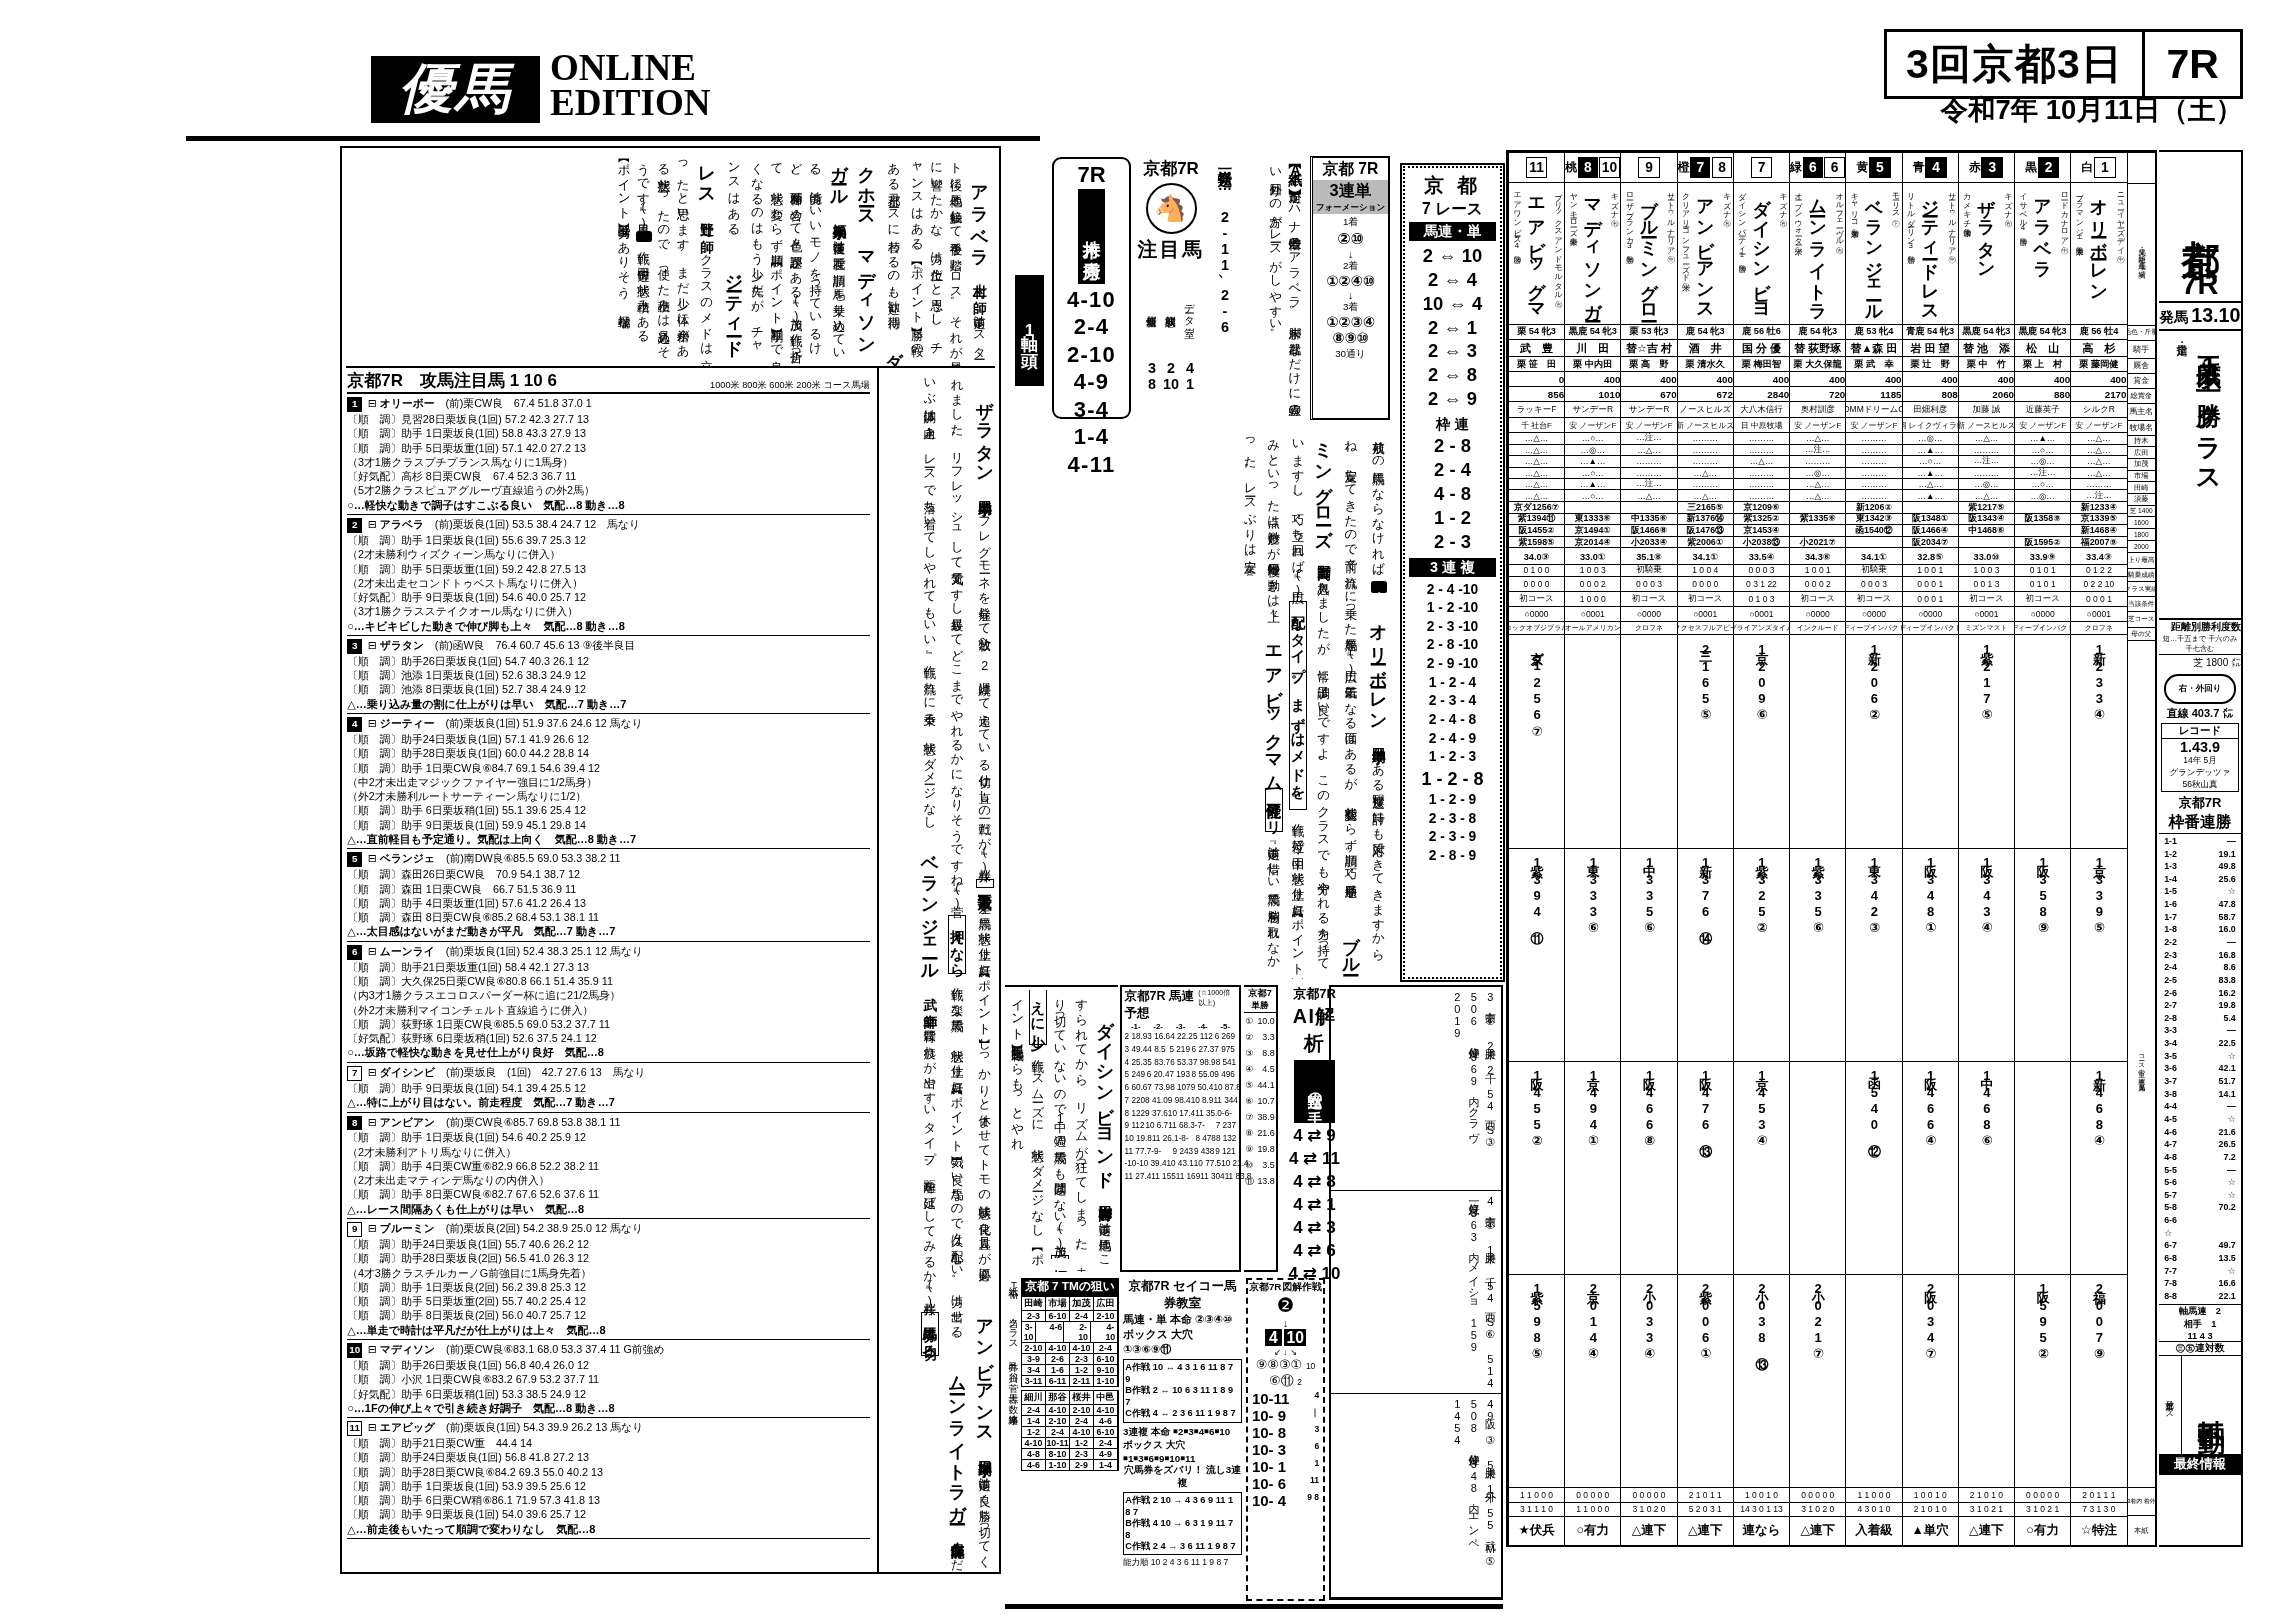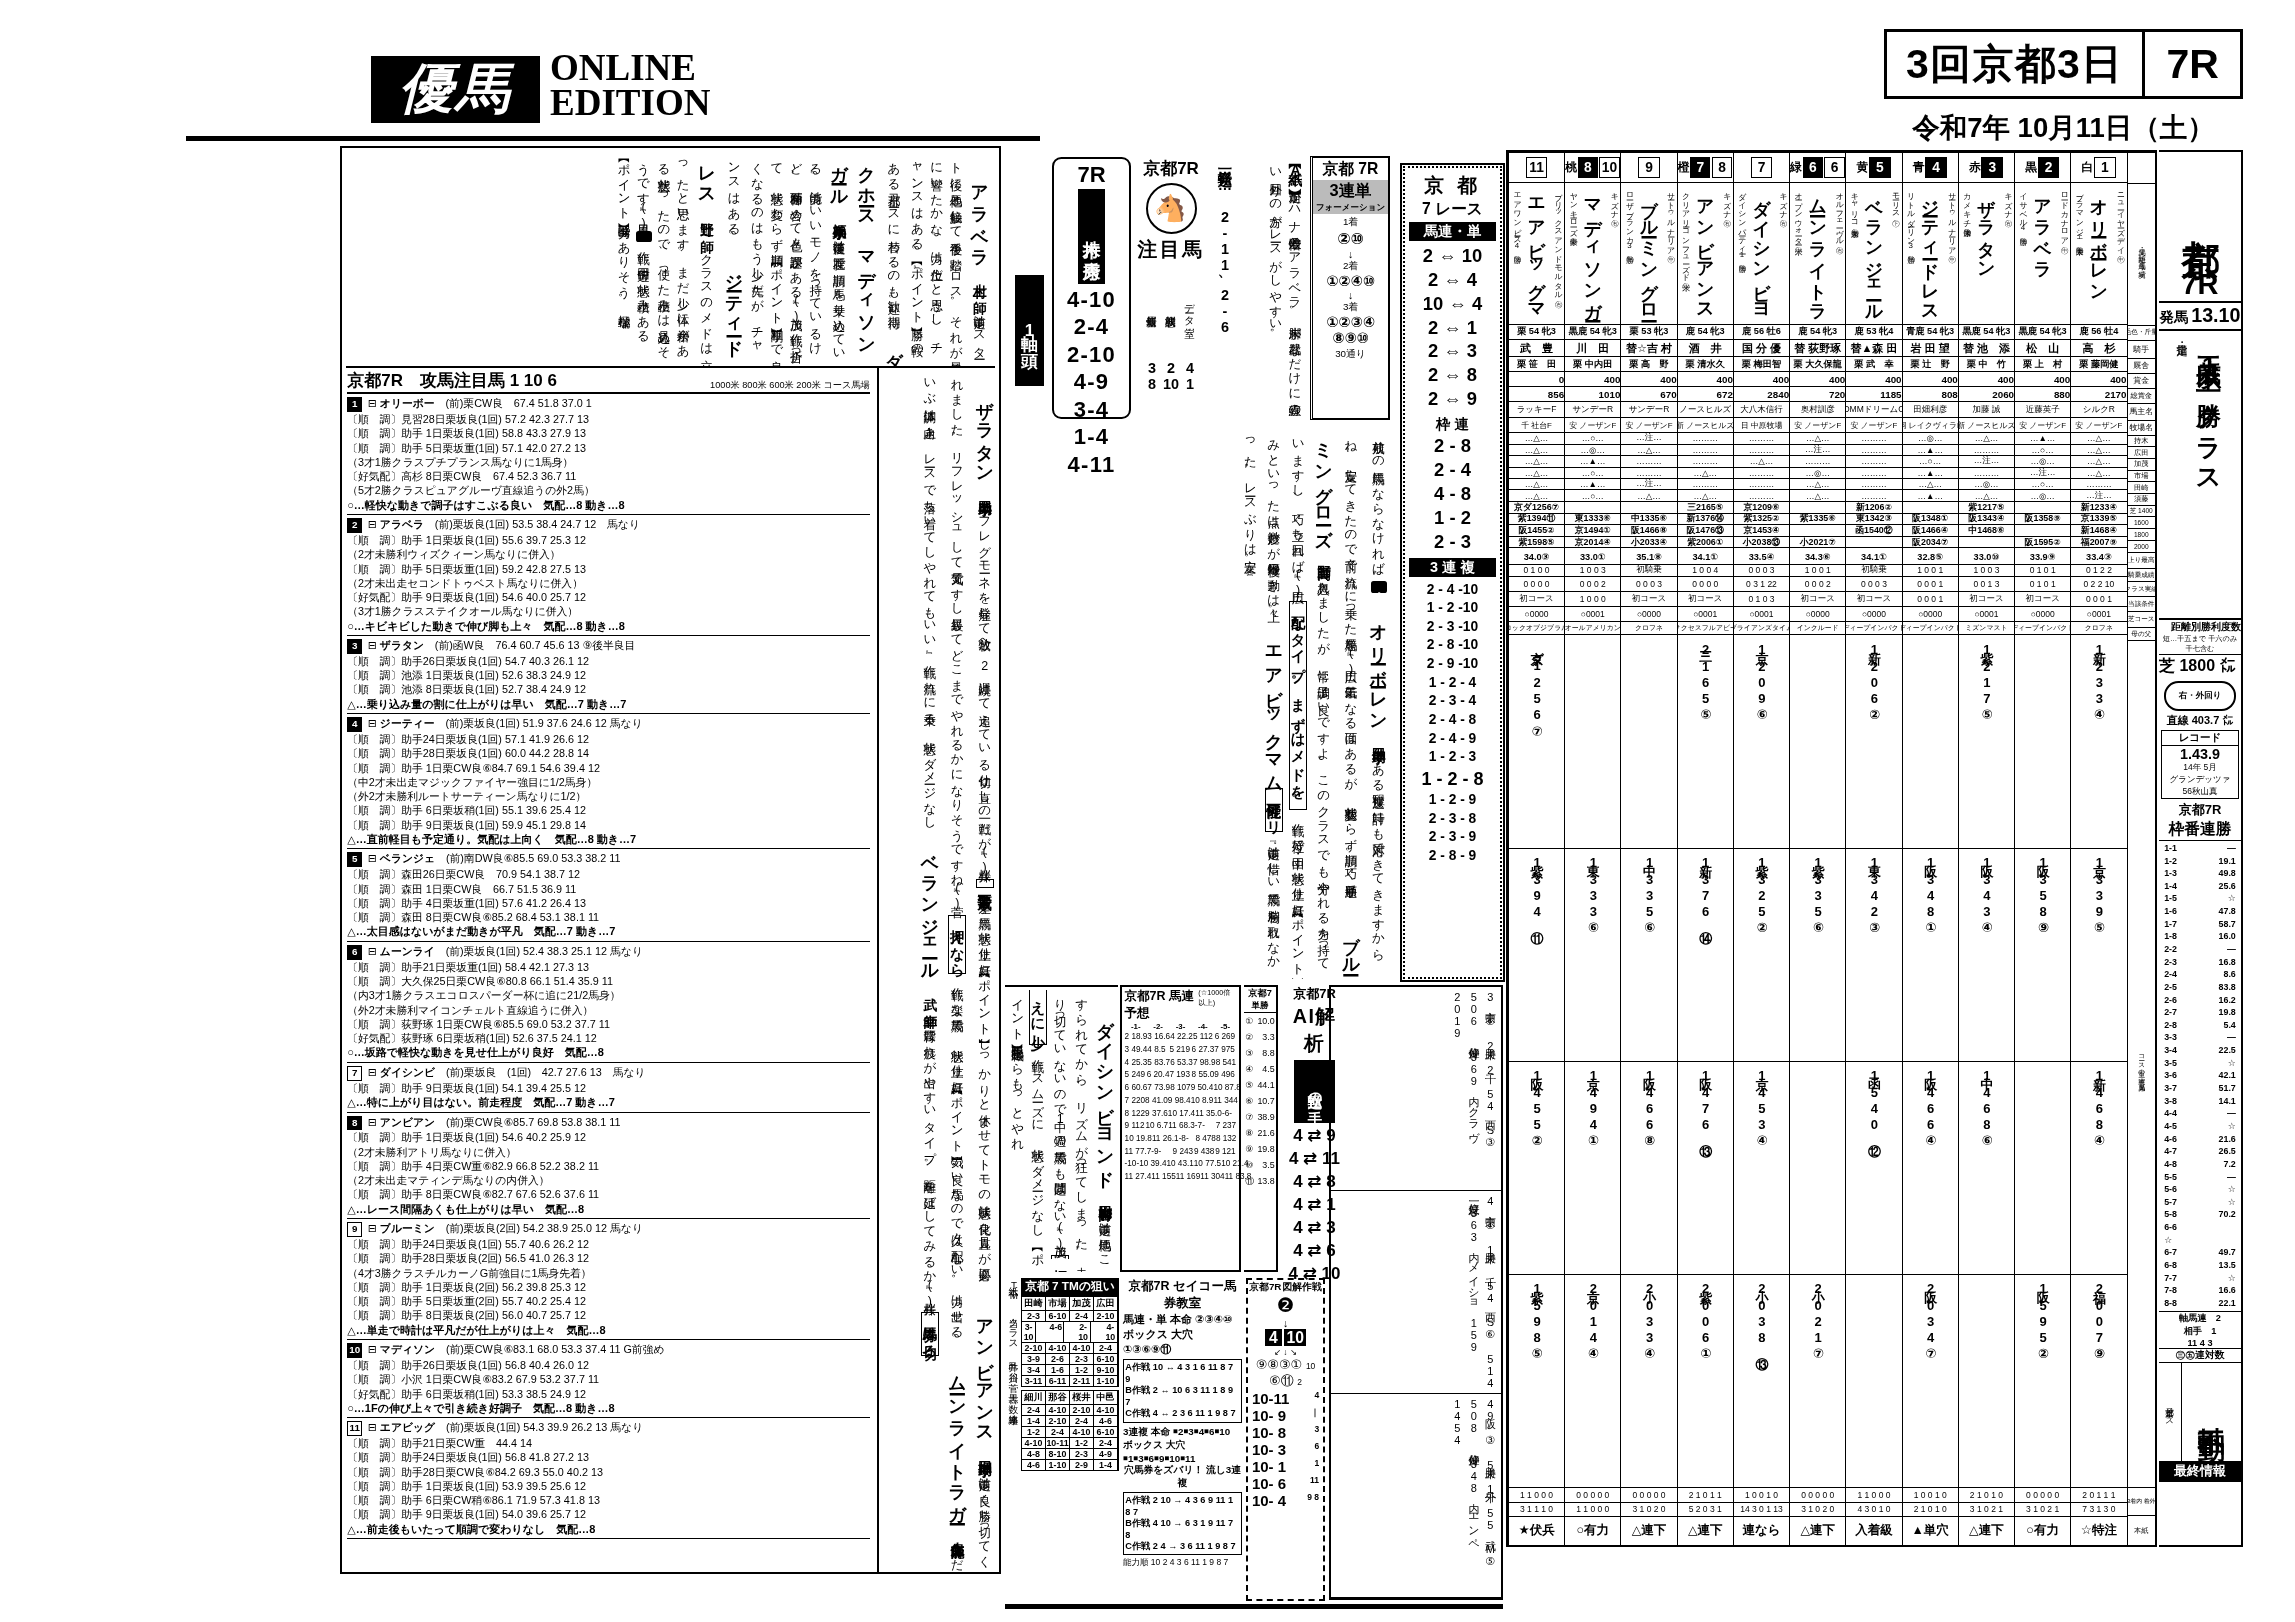--- a/index.html
+++ b/index.html
@@ -49,21 +49,21 @@
   <div class="abs serif" style="left:550px;top:50px;font-weight:bold;font-size:37px;line-height:.95">
     <div>ONLINE</div>
     <div>EDITION</div>
   </div>
   <div class="abs thickbar" style="left:186px;top:136px;width:854px;height:4.6px"></div>
 
   <div class="abs" style="left:1884px;top:29px;width:359px;height:70px;border:3.9px solid #000;display:flex">
     <div class="ctr" style="flex:2.7;border-right:3.3px solid #000;font-size:41px;font-weight:bold;letter-spacing:1.3px">3回京都3日</div>
     <div class="ctr" style="flex:1;font-size:41px;font-weight:bold">7R</div>
   </div>
-  <div class="abs" style="left:1884px;top:110px;width:359px;text-align:center;font-size:27.5px;font-weight:bold">令和7年 10月11日（土）</div>
+  <div class="abs" style="left:1884px;top:92px;width:359px;text-align:right;font-size:27.5px;font-weight:bold">令和7年 10月11日（土）</div>
 
   <div class="abs" style="left:340px;top:146px;width:661px;height:1428px;border:2.6px solid #000">
     <div id="leftComm" class="comm" style="position:absolute;left:3.9px;top:3.9px;right:3.9px;height:209px;border-bottom:2.6px solid #000;padding:2.6px"><span class="cseg-h">　アラベラ</span><span class="cseg-sub">　上村 師　</span><span class="cseg-b">『前走はスタート後に他馬と接触して後手を踏むロス。それが最後に響いたかな。力は上位だと思うし、チャンスはある。』</span><span class="cseg-b">【ポイント】勝ち鞍のある京都コースに替わるのも歓迎。期待。</span><span class="cseg-h">　ダークホース</span><span class="cseg-h">　マディソンガール</span><span class="cseg-sub">　福永助手　</span><span class="cseg-b">『前走後は在厩で順調。馬を乗り込めている。能力はいいモノを持っているけど、精神面を含めて色々と課題がある』(加茂)</span><span class="cseg-b">作戦 折合って　状態 変わらず順調　【ポイント】粗削りで良くなるのはもう少し先だが、チャンスはある。</span><span class="cseg-h">　ジーティードレス</span><span class="cseg-sub">　辻野 師　</span><span class="cseg-b">『クラスのメドは立ったと思います。まだ少し体に余裕がある状態だったので、使った上積みは見込めそうです』(目黒)</span><span class="cseg-tag">情報注目馬</span><span class="cseg-b">作戦 中団付近　状態 上積みある　【ポイント】瞬発力はありそう。極端な</span></div>
     <div id="workoutPanel" class="abs" style="left:0;top:218px;width:533px;bottom:0;padding:2.6px 5.2px;overflow:hidden">
         <div style="display: flex; justify-content: space-between; border-bottom: 2px solid rgb(0, 0, 0); margin-bottom: 2.6px; align-items: flex-end;">
           <span style="font-size: 17px; font-weight: bold;">京都7R　攻馬注目馬 1 10 6</span>
           <span style="font-size: 9.2px;">1000米  800米  600米  200米  コース馬場</span>
         </div>
         <div>
           <div class="wline"><span class="wnum solid">1</span><span> </span><span>⊟ </span><span style="font-weight: bold;">オリーボー　</span><span>(前)栗CW良　67.4 51.8 37.0 1</span></div>
@@ -1157,21 +1157,21 @@
     <div style="border:2px solid #000;border-left:none;border-right:none;text-align:center;padding:1.3px 0">
       <span style="font-size:14.4px;font-weight:bold">発馬</span>
       <span style="font-size:19.7px;font-weight:bold">13.10</span>
     </div>
     <div style="display:flex;justify-content:center;gap:3.9px;height:282px;padding-top:5.2px">
       <div class="v" style="font-size:11px">指・定量</div>
       <div class="v" style="font-size:25px;font-weight:bold;letter-spacing:3.9px">三歳以上1勝クラス</div>
     </div>
     <div style="border-top:2px solid #000;text-align:right;font-size:10px;font-weight:bold">距離別勝利度数</div>
     <div style="font-size:7.2px;text-align:center">短…千五まで 千六のみ 千七含む</div>
-    <div style="border-top:1.3px solid #000;text-align:left;font-size:16px;font-weight:bold;padding:1.3px 0">芝 1800 ㍍</div>
+    <div style="border-top:1.3px solid #000;text-align:right;font-size:10px;font-weight:normal;padding:1.3px 0">芝 1800 ㍍</div>
     <div class="ctr" style="height:34px">
       <div class="ctr" style="width:68px;height:26px;border:2px solid #000;border-radius:14.4px;font-size:8.5px;font-weight:bold">右・外回り</div>
     </div>
     <div style="text-align:center;font-size:11px;font-weight:bold">直線 403.7 ㍍</div>
     <div style="border:1.3px solid #000;margin:2px;text-align:center">
       <div style="font-size:10.5px;font-weight:bold;border-bottom:0.7px solid #000">レコード</div>
       <div style="font-size:14.4px;font-weight:bold">1.43.9</div>
       <div id="recDetail" style="font-size:8.5px">
           <div>14年 5月</div>
           <div>グランデッツァ</div>

